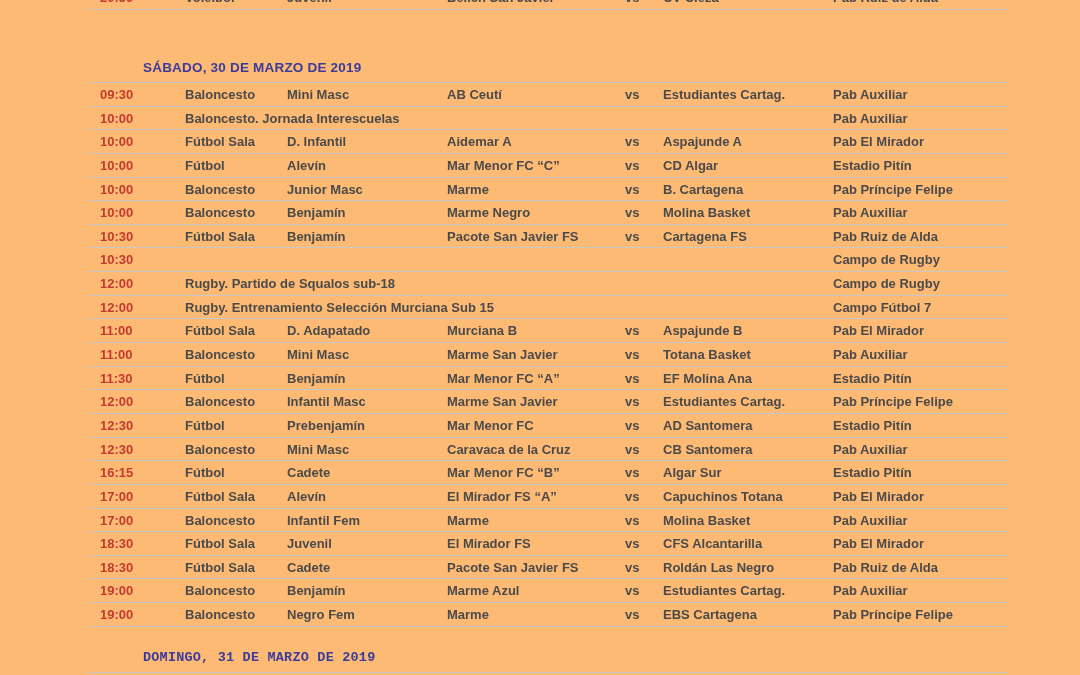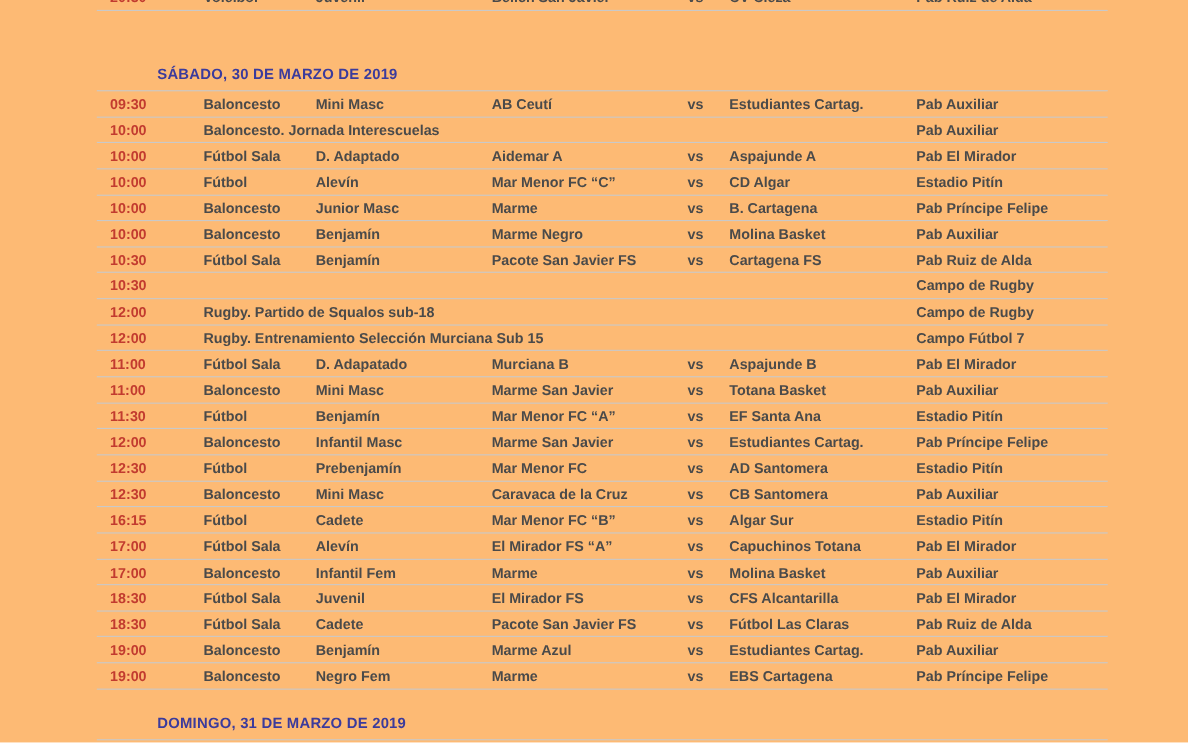--- a/index.html
+++ b/index.html
@@ -21,21 +21,21 @@
   .c.sport{left:85px;margin-left:12px;}
   .c.cat{left:199px;}
   .c.home{left:359px;}
   .c.vs{left:537px;}
   .c.away{left:575px;}
   .c.venue{left:745px;}
   .partial{position:absolute;left:0;right:0;top:-14px;height:24px;line-height:24px;}
   .day-header{position:absolute;left:55px;white-space:nowrap;
     color:var(--blue,#3b3b9c);font-size:13.5px;font-weight:700;letter-spacing:.2px;}
   .day-header.sat{top:60px;}
-  .day-header.sun{top:650px;}
+  .day-header.sun{top:650px;font-family:Liberation Mono, monospace;}
   .rows{position:absolute;left:0;right:0;top:82px;
     border-top:1px solid var(--line,#c9c9c9);text-align:center;}
   .bottom-line{position:absolute;left:0;right:0;top:672px;height:1px;
     background:var(--line,#c9c9c9);}
 </style>
 </head>
 <body>
 
 <div class="sheet" style="background: #fdba74;">
   <div class="twrap">
@@ -71,21 +71,21 @@
     <span class="c sport">Baloncesto. Jornada Interescuelas</span>
     <span class="c cat"></span>
     <span class="c home"></span>
     <span class="c vs"></span>
     <span class="c away"></span>
     <span class="c venue">Pab Auxiliar</span>
   </div>
         <div class="row">
     <span class="c time">10:00</span>
     <span class="c sport">Fútbol Sala</span>
-    <span class="c cat">D. Adaptado</span>
+    <span class="c cat">D. Infantil</span>
     <span class="c home">Aidemar A</span>
     <span class="c vs">vs</span>
     <span class="c away">Aspajunde A</span>
     <span class="c venue">Pab El Mirador</span>
   </div>
         <div class="row">
     <span class="c time">10:00</span>
     <span class="c sport">Fútbol</span>
     <span class="c cat">Alevín</span>
     <span class="c home">Mar Menor FC “C”</span>
@@ -163,21 +163,21 @@
     <span class="c vs">vs</span>
     <span class="c away">Totana Basket</span>
     <span class="c venue">Pab Auxiliar</span>
   </div>
         <div class="row">
     <span class="c time">11:30</span>
     <span class="c sport">Fútbol</span>
     <span class="c cat">Benjamín</span>
     <span class="c home">Mar Menor FC “A”</span>
     <span class="c vs">vs</span>
-    <span class="c away">EF Santa Ana</span>
+    <span class="c away">EF Molina Ana</span>
     <span class="c venue">Estadio Pitín</span>
   </div>
         <div class="row">
     <span class="c time">12:00</span>
     <span class="c sport">Baloncesto</span>
     <span class="c cat">Infantil Masc</span>
     <span class="c home">Marme San Javier</span>
     <span class="c vs">vs</span>
     <span class="c away">Estudiantes Cartag.</span>
     <span class="c venue">Pab Príncipe Felipe</span>
@@ -235,21 +235,21 @@
     <span class="c vs">vs</span>
     <span class="c away">CFS Alcantarilla</span>
     <span class="c venue">Pab El Mirador</span>
   </div>
         <div class="row">
     <span class="c time">18:30</span>
     <span class="c sport">Fútbol Sala</span>
     <span class="c cat">Cadete</span>
     <span class="c home">Pacote San Javier FS</span>
     <span class="c vs">vs</span>
-    <span class="c away">Fútbol Las Claras</span>
+    <span class="c away">Roldán Las Negro</span>
     <span class="c venue">Pab Ruiz de Alda</span>
   </div>
         <div class="row">
     <span class="c time">19:00</span>
     <span class="c sport">Baloncesto</span>
     <span class="c cat">Benjamín</span>
     <span class="c home">Marme Azul</span>
     <span class="c vs">vs</span>
     <span class="c away">Estudiantes Cartag.</span>
     <span class="c venue">Pab Auxiliar</span>

